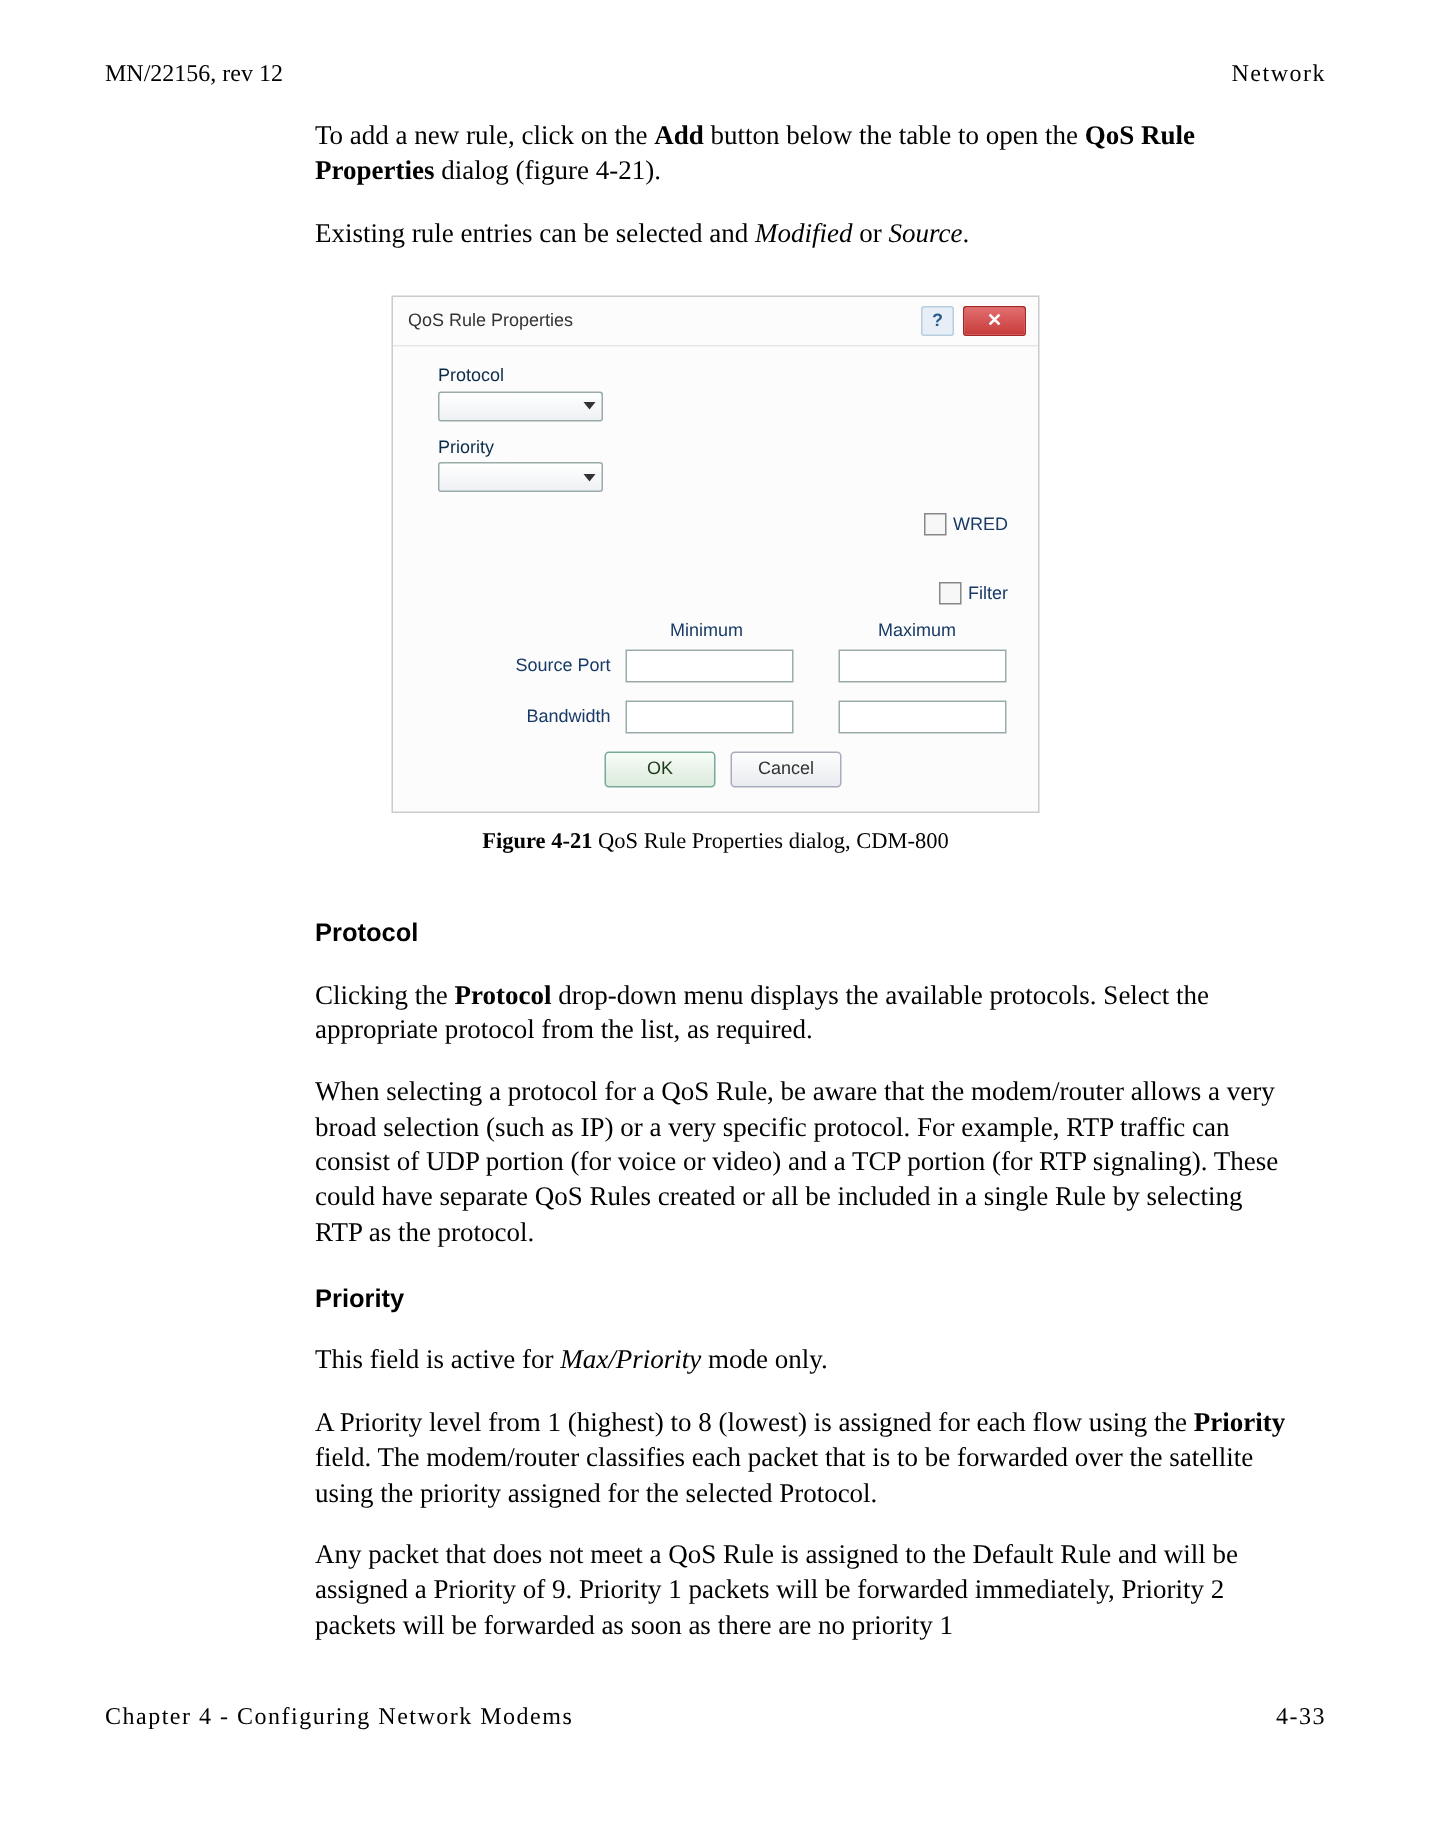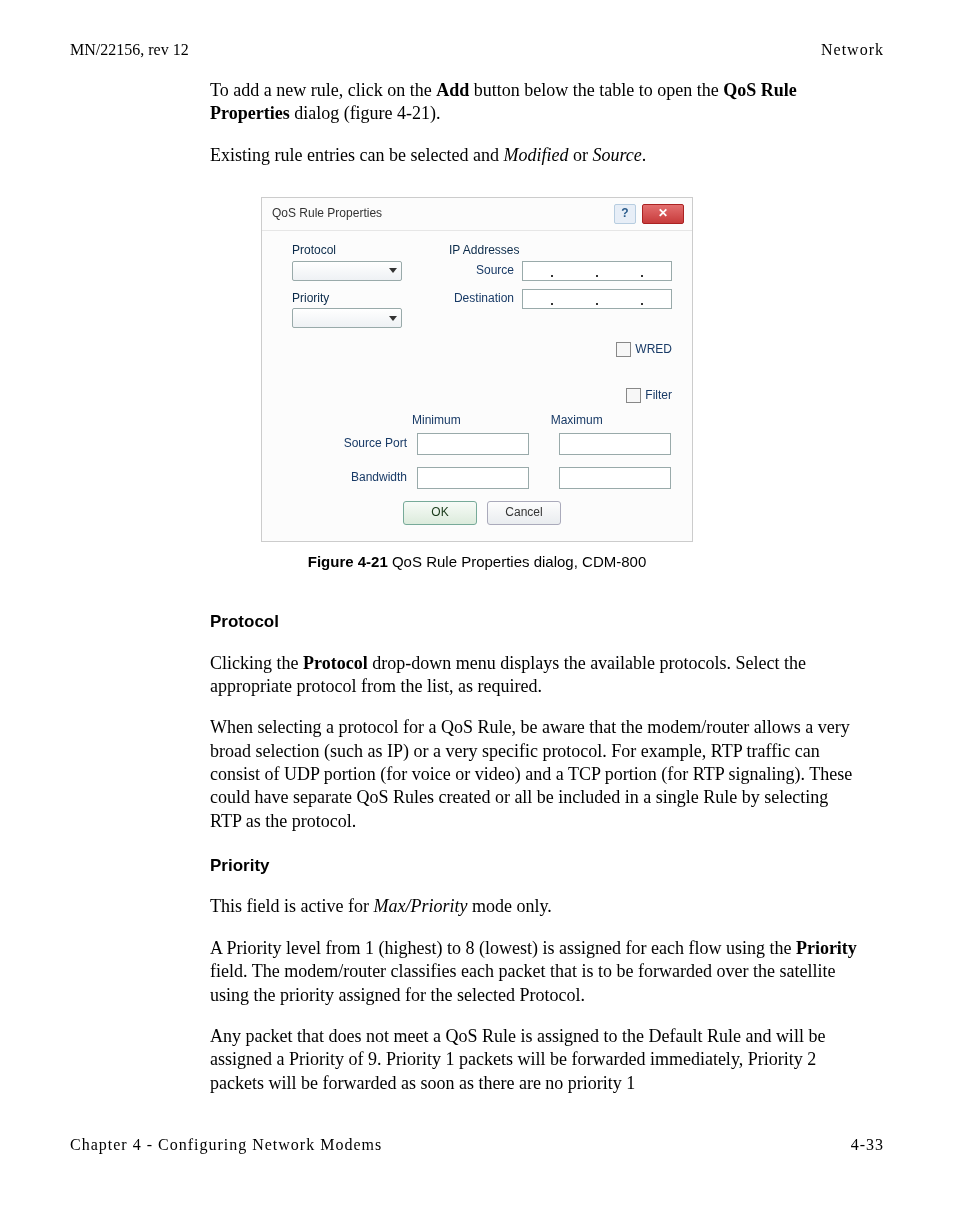--- a/index.html
+++ b/index.html
@@ -97,36 +97,36 @@
   }
   .addr-label { width:85px; text-align:left; }
   .ip-box {
     width:150px;height:20px;border:1px solid #9aa;background:#fff;
     display:flex;align-items:flex-end;justify-content:space-around;
     padding:0 6px;box-sizing:border-box;
   }
   .dot {width:2px;height:2px;background:#333;margin-bottom:3px;}
   .chk-row { display:flex;gap:30px;align-items:flex-end;margin:4px 0 10px 0;flex-direction:column;}
   .chkbox {width:13px;height:13px;border:1px solid #888;background:#f7f7f7;display:inline-block;vertical-align:middle;margin-right:4px;}
-  .grid-head {display:flex;margin-left:120px;gap:90px;margin-bottom:4px;}
+  .grid-head {display:flex;margin-left:120px;gap:90px;margin-bottom:4px;justify-content:center;}
   .field-row {display:flex;align-items:center;margin-bottom:12px;}
   .field-label{width:115px;text-align:right;padding-right:10px;}
   .txt {width:110px;height:20px;border:1px solid #9aa;background:#fff;}
   .txt + .txt {margin-left:30px;}
   .btn-row{display:flex;justify-content:center;gap:10px;margin-top:6px;}
   .btn{
     width:72px;height:22px;border:1px solid #7a9;
     background:linear-gradient(#f7fbf7,#dcebdc);
     border-radius:3px;
     display:flex;align-items:center;justify-content:center;
     font-size:12px;color:#1a3b1a;
   }
   .btn.cancel{border-color:#aab;background:linear-gradient(#fdfdfd,#e9ecef);color:#333;text-align:right;}
   .fig-caption{
-    text-align:center;font-family:Liberation Sans, sans-serif;
+    text-align:center;font-family:Liberation Serif, serif;
     font-size:15px;margin:10px 0 40px 0;
   }
   .fig-caption b{font-weight:bold;}
   h3.sec {
     font-family: Arial, Helvetica, sans-serif;
     font-size: 17px;
     font-weight: bold;
     margin: 22px 0 10px 140px;
   }
   .footer-row{
@@ -168,39 +168,20 @@
         <div class="left-col">
           <div class="lbl">Protocol</div>
           <div class="combo">
               <div class="tri"></div>
             </div>
           <div class="lbl">Priority</div>
           <div class="combo">
               <div class="tri"></div>
             </div>
         </div>
-        <div class="right-col">
-          <div class="lbl" style="margin-left:20px;">IP Addresses</div>
-          <div class="addr-row">
-            <div class="addr-label" style="text-align:right;padding-right:8px;">Source</div>
-            <div class="ip-box">
-                <span class="dot"></span>
-                <span class="dot"></span>
-                <span class="dot"></span>
-              </div>
-          </div>
-          <div class="addr-row">
-            <div class="addr-label" style="text-align:right;padding-right:8px;">Destination</div>
-            <div class="ip-box">
-                <span class="dot"></span>
-                <span class="dot"></span>
-                <span class="dot"></span>
-              </div>
-          </div>
-        </div>
       </div>
 
       <div class="chk-row">
         <label><span class="chkbox"></span><span>WRED</span></label>
         <label><span class="chkbox"></span><span>Filter</span></label>
       </div>
 
       <div class="grid-head">
         <span>Minimum</span>
         <span>Maximum</span>

